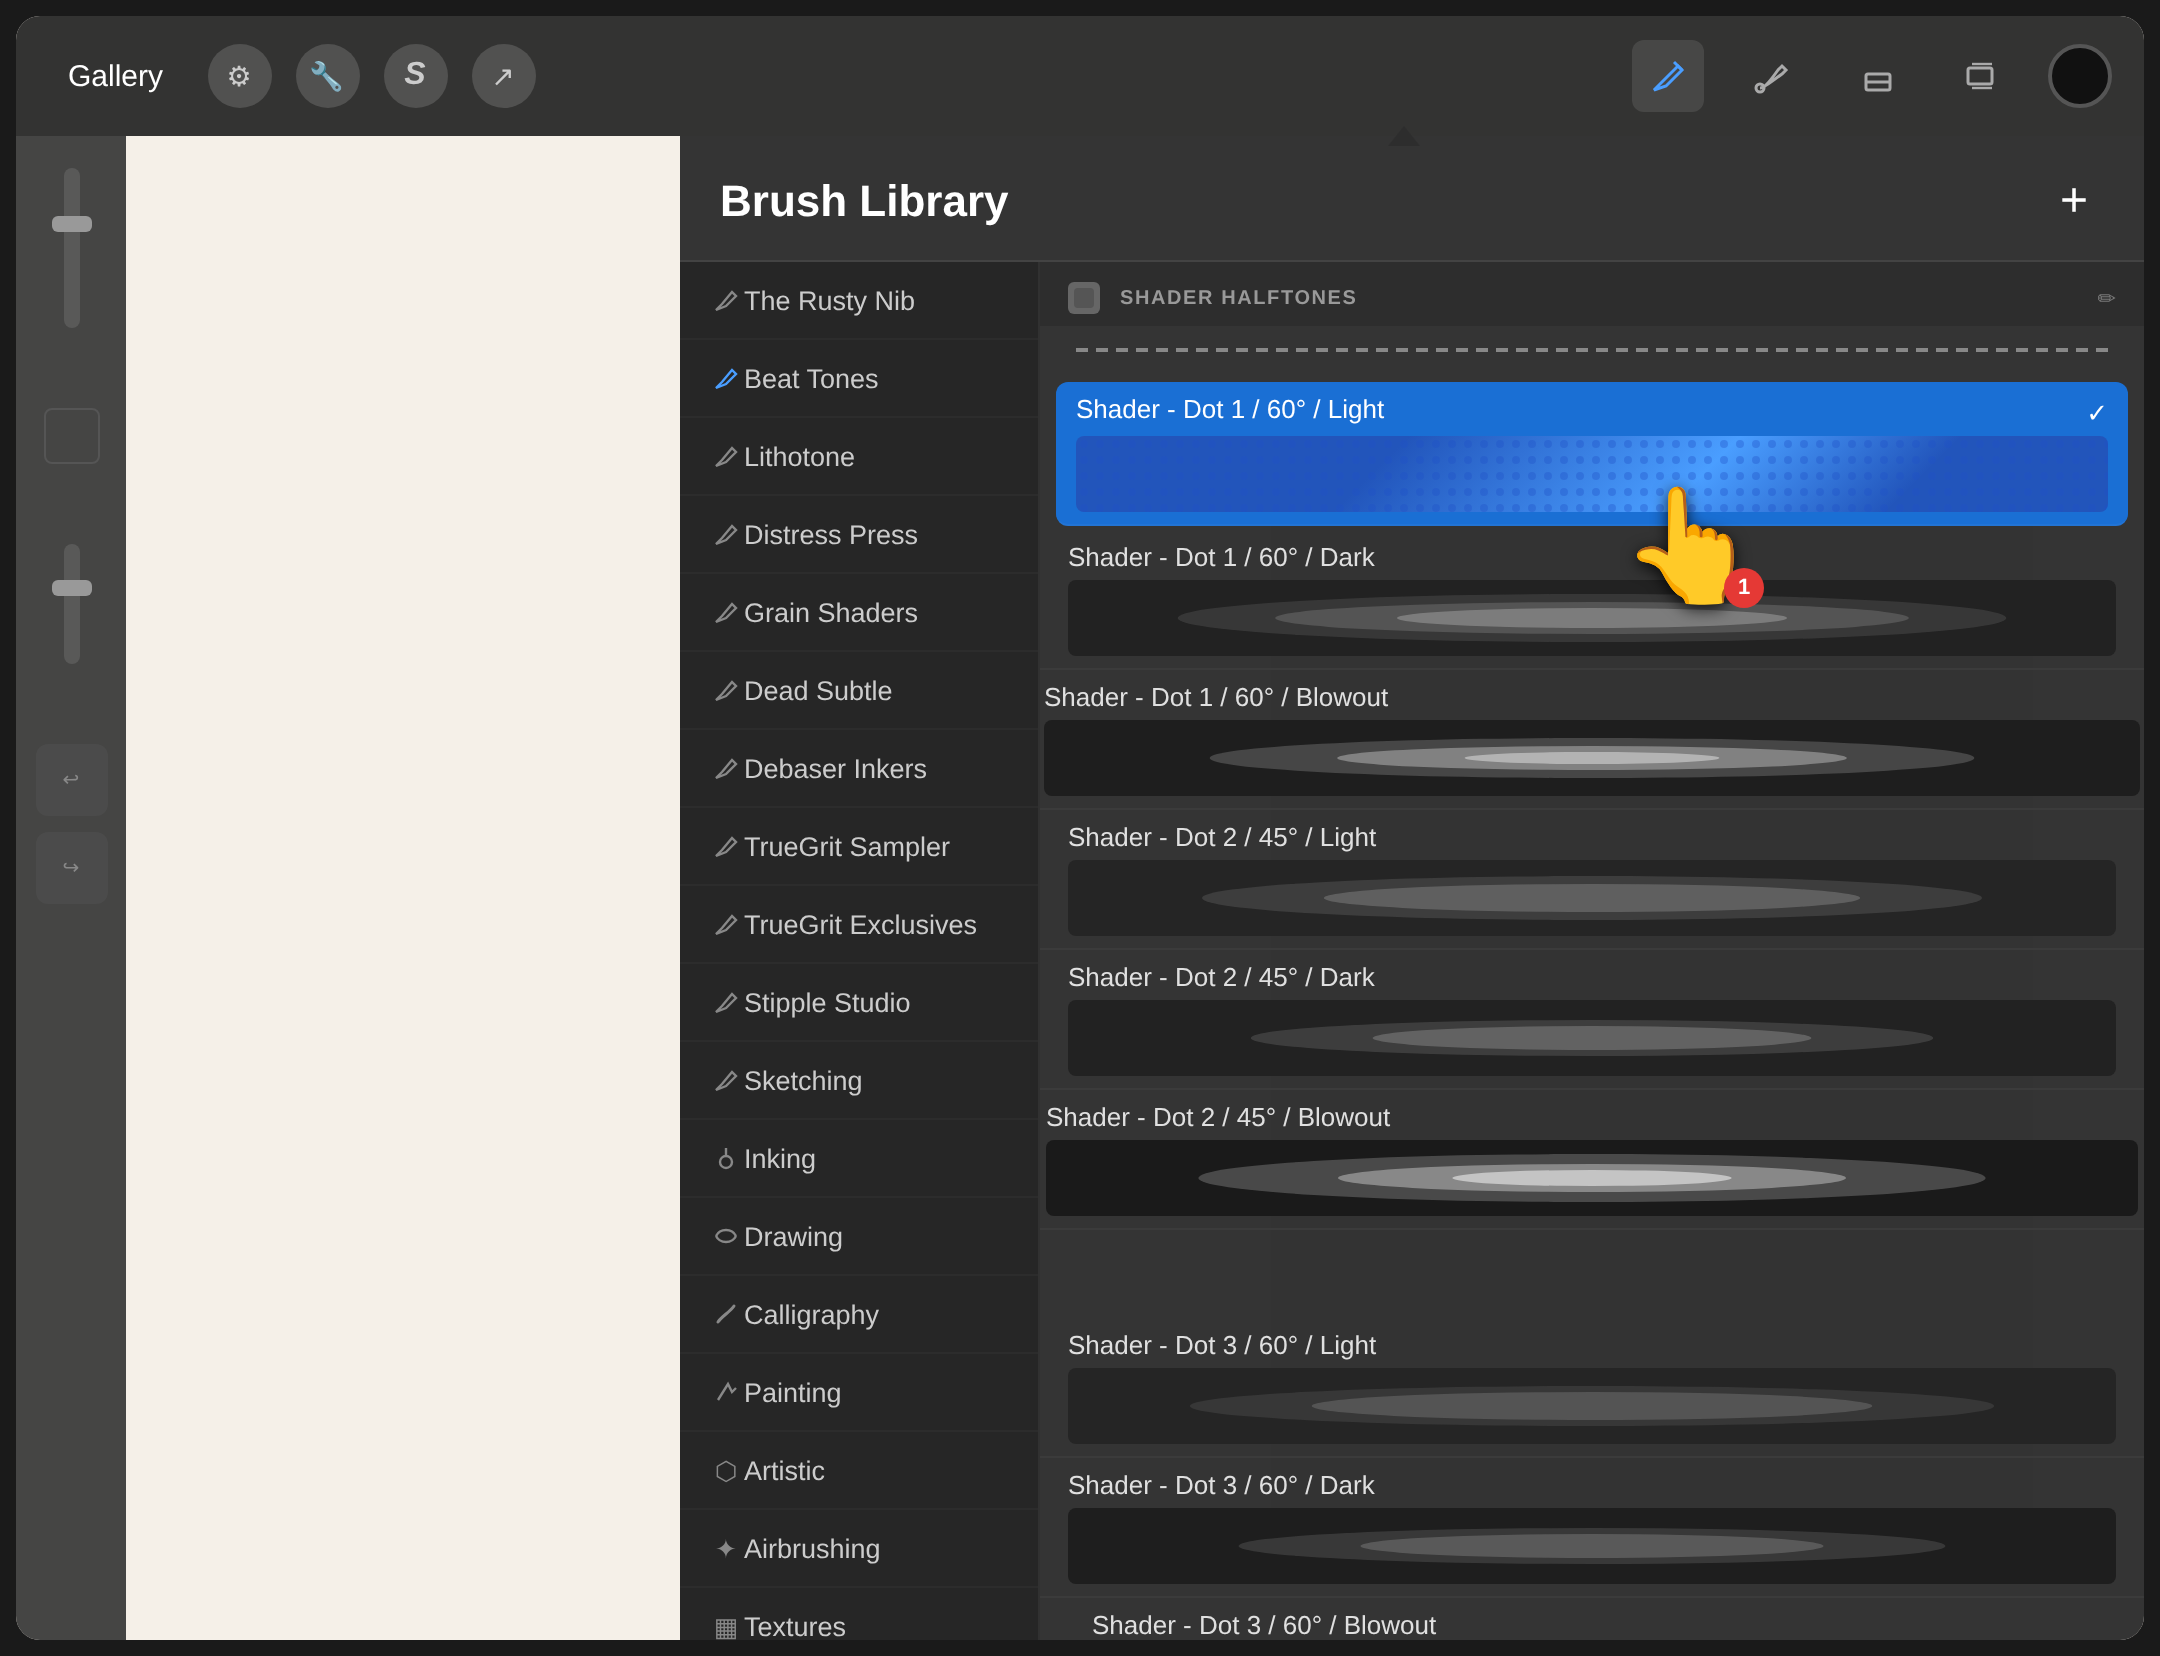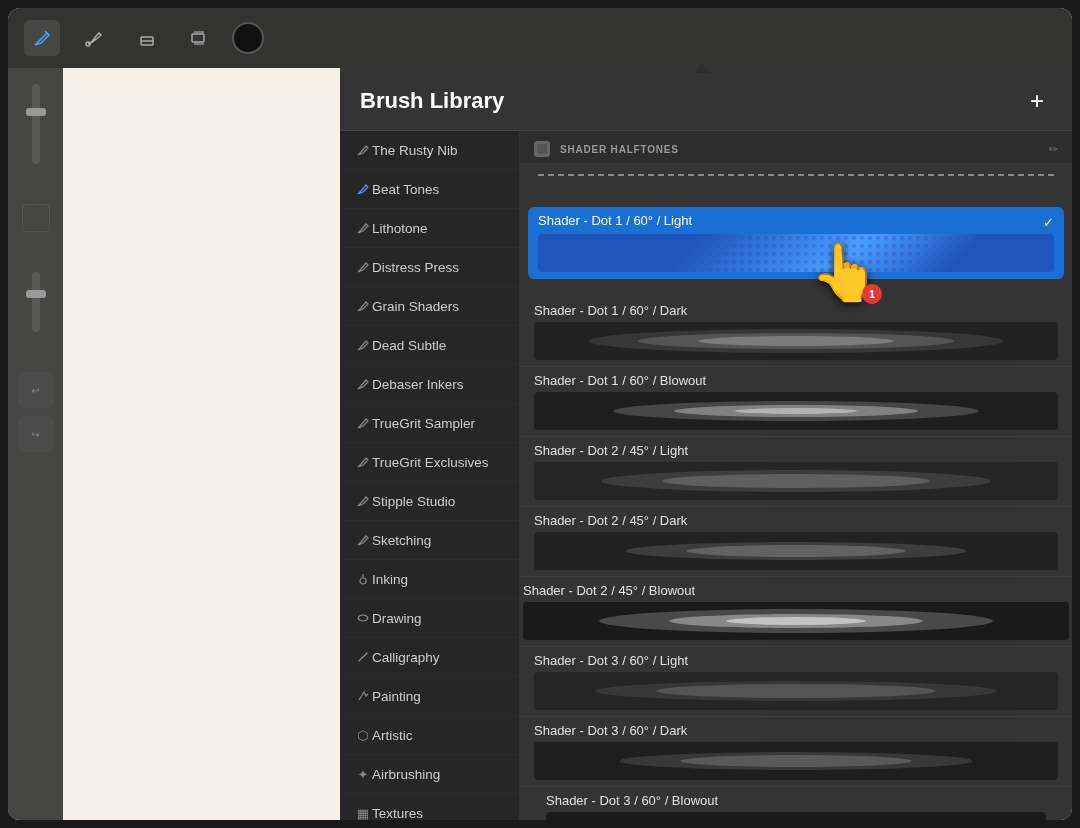--- a/index.html
+++ b/index.html
@@ -273,21 +273,21 @@
       display: flex;
       flex-direction: column;
       padding: 6px 14px;
       cursor: pointer;
       border-bottom: 1px solid rgba(255,255,255,0.04);
     }
 
     .brush-item.active {
       background: #1a6fd4;
       border-radius: 6px;
-      margin: 18px 8px;
+      margin: 2px 8px;
       padding: 6px 10px;
     }
 
     .brush-item-name {
       color: #e0e0e0;
       font-size: 13px;
       margin-bottom: 4px;
     }
 
     .brush-item.active .brush-item-name {
@@ -355,20 +355,27 @@
       color: #fff;
       font-size: 13px;
     }
   </style>
 </head>
 <body>
 
 <div class="canvas-area"></div>
 
 <div class="top-toolbar">
+  <div class="toolbar-left">
+    <div class="gallery-btn">Gallery</div>
+    <div class="toolbar-icon">⚙</div>
+    <div class="toolbar-icon">🔧</div>
+    <div class="toolbar-icon" style="font-style:italic;font-weight:700;font-size:16px;">S</div>
+    <div class="toolbar-icon">↗</div>
+  </div>
   <div class="toolbar-right">
     <div class="tool-icon active">
       <svg width="22" height="22" viewBox="0 0 22 22" fill="none">
         <path d="M4 18L8 14L16 6L18 8L10 16L4 18Z" stroke="#4a9eff" stroke-width="1.5" fill="none"></path>
         <path d="M14 4L18 8" stroke="#4a9eff" stroke-width="1.5"></path>
       </svg>
     </div>
     <div class="tool-icon">
       <svg width="22" height="22" viewBox="0 0 22 22" fill="none">
         <path d="M5 17C7 17 9 15 14 8L16 6L18 8L16 10C9 15 7 17 5 17Z" stroke="#aaa" stroke-width="1.5" fill="none"></path>
@@ -596,21 +603,21 @@
         <span class="brush-item-name">Shader - Dot 1 / 60° / Dark</span>
         <div class="brush-preview" style="background:#222; position:relative;">
           <svg width="100%" height="38" viewBox="0 0 430 38" preserveAspectRatio="none" style="position:absolute;top:0;left:0;">
             <ellipse cx="215" cy="19" rx="170" ry="12" fill="rgba(180,180,180,0.15)"></ellipse>
             <ellipse cx="215" cy="19" rx="130" ry="8" fill="rgba(200,200,200,0.2)"></ellipse>
             <ellipse cx="215" cy="19" rx="80" ry="5" fill="rgba(220,220,220,0.3)"></ellipse>
           </svg>
         </div>
       </div>
 
-      <div class="brush-item" style="padding: 6px 14px; justify-content: space-between;">
+      <div class="brush-item" style="padding: 6px 2px; justify-content: space-between;">
         <span class="brush-item-name">Shader - Dot 1 / 60° / Blowout</span>
         <div class="brush-preview" style="background:#1e1e1e; position:relative;">
           <svg width="100%" height="38" viewBox="0 0 430 38" preserveAspectRatio="none" style="position:absolute;top:0;left:0;">
             <ellipse cx="215" cy="19" rx="150" ry="10" fill="rgba(230,230,230,0.2)"></ellipse>
             <ellipse cx="215" cy="19" rx="100" ry="6" fill="rgba(240,240,240,0.35)"></ellipse>
             <ellipse cx="215" cy="19" rx="50" ry="3" fill="rgba(255,255,255,0.4)"></ellipse>
           </svg>
         </div>
       </div>
 
@@ -638,21 +645,21 @@
         <span class="brush-item-name">Shader - Dot 2 / 45° / Blowout</span>
         <div class="brush-preview" style="background:#1a1a1a; position:relative;">
           <svg width="100%" height="38" viewBox="0 0 430 38" preserveAspectRatio="none" style="position:absolute;top:0;left:0;">
             <ellipse cx="215" cy="19" rx="155" ry="12" fill="rgba(240,240,240,0.22)"></ellipse>
             <ellipse cx="215" cy="19" rx="100" ry="7" fill="rgba(255,255,255,0.35)"></ellipse>
             <ellipse cx="215" cy="19" rx="55" ry="4" fill="rgba(255,255,255,0.5)"></ellipse>
           </svg>
         </div>
       </div>
 
-      <div class="brush-item" style="padding: 6px 14px;">
+      <div class="brush-item" style="padding: 6px 14px; margin-top: 44px;">
         <span class="brush-item-name">Shader - Dot 3 / 60° / Light</span>
         <div class="brush-preview" style="background:#252525; position:relative;">
           <svg width="100%" height="38" viewBox="0 0 430 38" preserveAspectRatio="none" style="position:absolute;top:0;left:0;">
             <ellipse cx="215" cy="19" rx="165" ry="10" fill="rgba(160,160,160,0.15)"></ellipse>
             <ellipse cx="215" cy="19" rx="115" ry="7" fill="rgba(200,200,200,0.2)"></ellipse>
           </svg>
         </div>
       </div>
 
       <div class="brush-item" style="padding: 6px 14px;">

